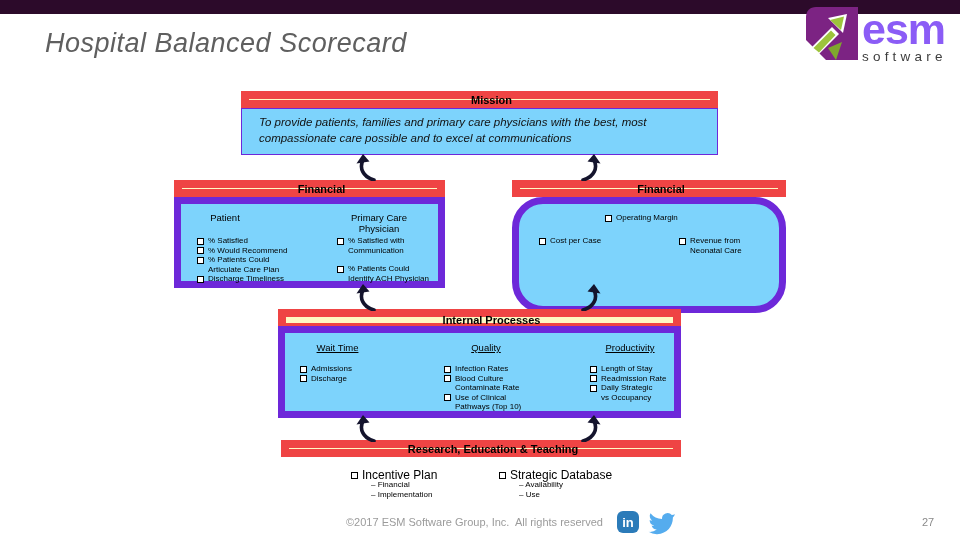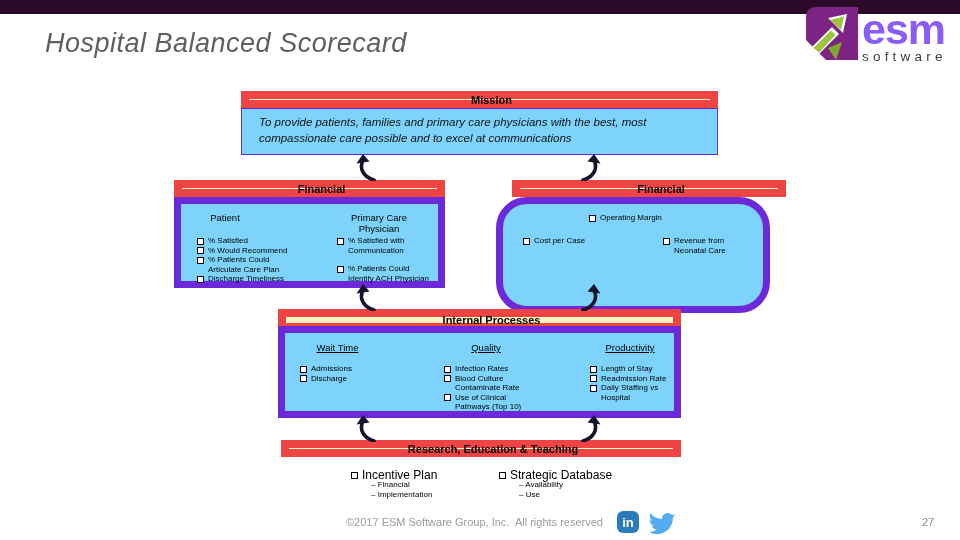--- a/index.html
+++ b/index.html
@@ -108,21 +108,21 @@
         </div>
       <div class="item" style="width:98px;margin-top:9px;">
           <span class="cbx"></span>
           <span>% Patients Could Identify ACH Physician</span>
         </div>
     </div>
   </div>
 </div>
 
 <div class="hdrbar" style="left:512px;top:180px;width:274px;height:17px;">Financial</div>
-<div class="bodybox" style="left:496px;top:197px;width:274px;height:116px;border-radius:31px;">
+<div class="bodybox" style="left:512px;top:197px;width:274px;height:116px;border-radius:31px;">
   <div class="fin-item item" style="left:86px;top:9px;">
       <span class="cbx"></span>
       <span>Operating Margin</span>
     </div>
   <div class="fin-item item" style="left:20px;top:32px;">
       <span class="cbx"></span>
       <span>Cost per Case</span>
     </div>
   <div class="fin-item item" style="left:160px;top:32px;width:88px;">
       <span class="cbx"></span>
@@ -168,21 +168,21 @@
       <div class="item">
           <span class="cbx"></span>
           <span>Length of Stay</span>
         </div>
       <div class="item">
           <span class="cbx"></span>
           <span>Readmission Rate</span>
         </div>
       <div class="item" style="width:72px;">
           <span class="cbx"></span>
-          <span>Daily Staffing vs Hospital</span>
+          <span>Daily Strategic vs Occupancy</span>
         </div>
     </div>
   </div>
 </div>
 
 <div class="hdrbar" style="left:281px;top:440px;width:400px;height:17px;">Research, Education &amp; Teaching</div>
 <div class="col" style="left:281px;top:470px;width:400px;height:40px;">
   <div style="position:absolute;left:70px;top:0;">
     <div class="res-item">
         <span class="cbx"></span>

